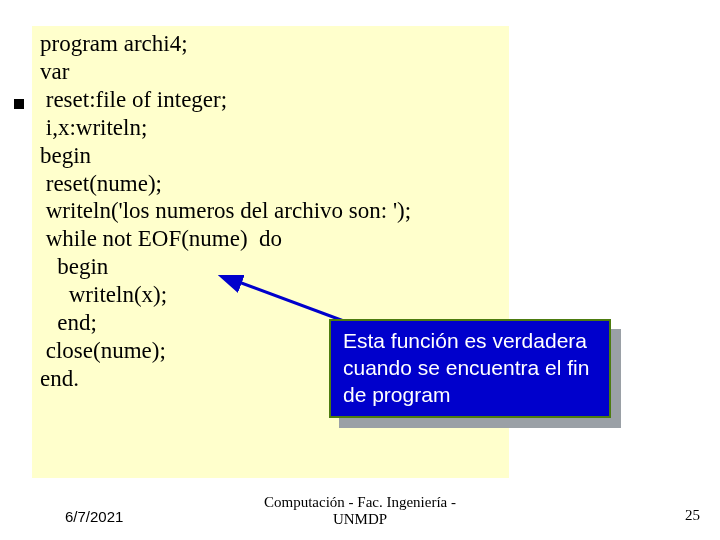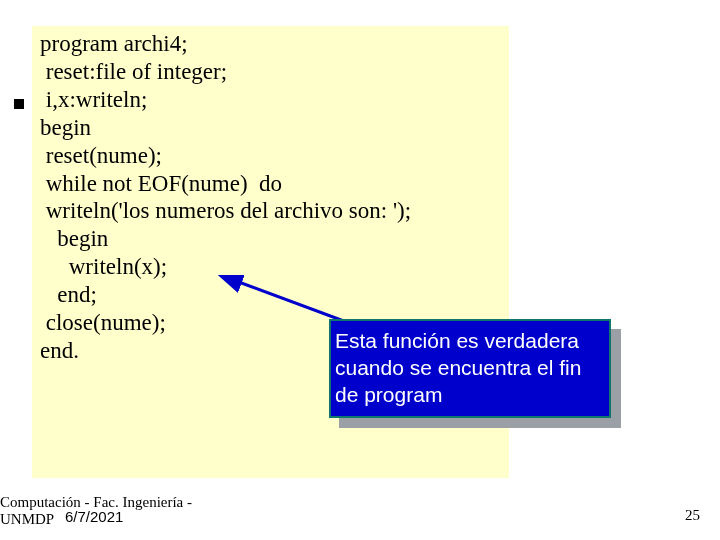--- a/index.html
+++ b/index.html
@@ -45,23 +45,23 @@
     height: 99px;
     background: #9aa0a6;
   }
   .callout {
     position: absolute;
     left: 329px;
     top: 319px;
     width: 282px;
     height: 99px;
     background: #0000cc;
-    border: 2px solid #0f766e;
+    border: 2px solid #4d7c0f;
     box-sizing: border-box;
-    padding: 6px 4px;
+    padding: 6px 12px;
     color: #fff;
     font-family: Arial, Helvetica, sans-serif;
     font-size: 21px;
     line-height: 27px;
   }
   .arrow-svg {
     position: absolute;
     left: 218px;
     top: 275px;
     width: 170px;
@@ -74,21 +74,21 @@
     bottom: 15px;
     font-family: Liberation Sans, sans-serif;
     font-size: 15px;
     color: #000;
   }
   .footer-center {
     position: absolute;
     left: 0;
     right: 0;
     bottom: 12px;
-    text-align: left;
+    text-align: center;
     font-family: "Comic Sans MS", "Comic Sans", cursive;
     font-size: 15px;
     line-height: 17px;
     color: #000;
   }
   .footer-page {
     position: absolute;
     right: 20px;
     bottom: 16px;
     font-family: Liberation Serif, serif;
@@ -96,26 +96,27 @@
     color: #000;
   }
 </style>
 </head>
 <body>
 
 <div class="bullet"></div>
 
 <div class="code-box">
   <div class="code-line">program archi4;</div>
+  <div class="code-line">var</div>
   <div class="code-line"> reset:file of integer;</div>
   <div class="code-line"> i,x:writeln;</div>
   <div class="code-line">begin</div>
   <div class="code-line"> reset(nume);</div>
+  <div class="code-line"> writeln('los numeros del archivo son: ');</div>
   <div class="code-line"> while not EOF(nume)  do</div>
-  <div class="code-line"> writeln('los numeros del archivo son: ');</div>
   <div class="code-line">   begin</div>
   <div class="code-line">     writeln(x);</div>
   <div class="code-line">   end;</div>
   <div class="code-line"> close(nume);</div>
   <div class="code-line">end.</div>
 </div>
 
 <svg class="arrow-svg" viewBox="0 0 170 70">
   <defs>
     <marker id="arrowhead" markerWidth="9" markerHeight="7" refX="2" refY="3.5" orient="auto">

